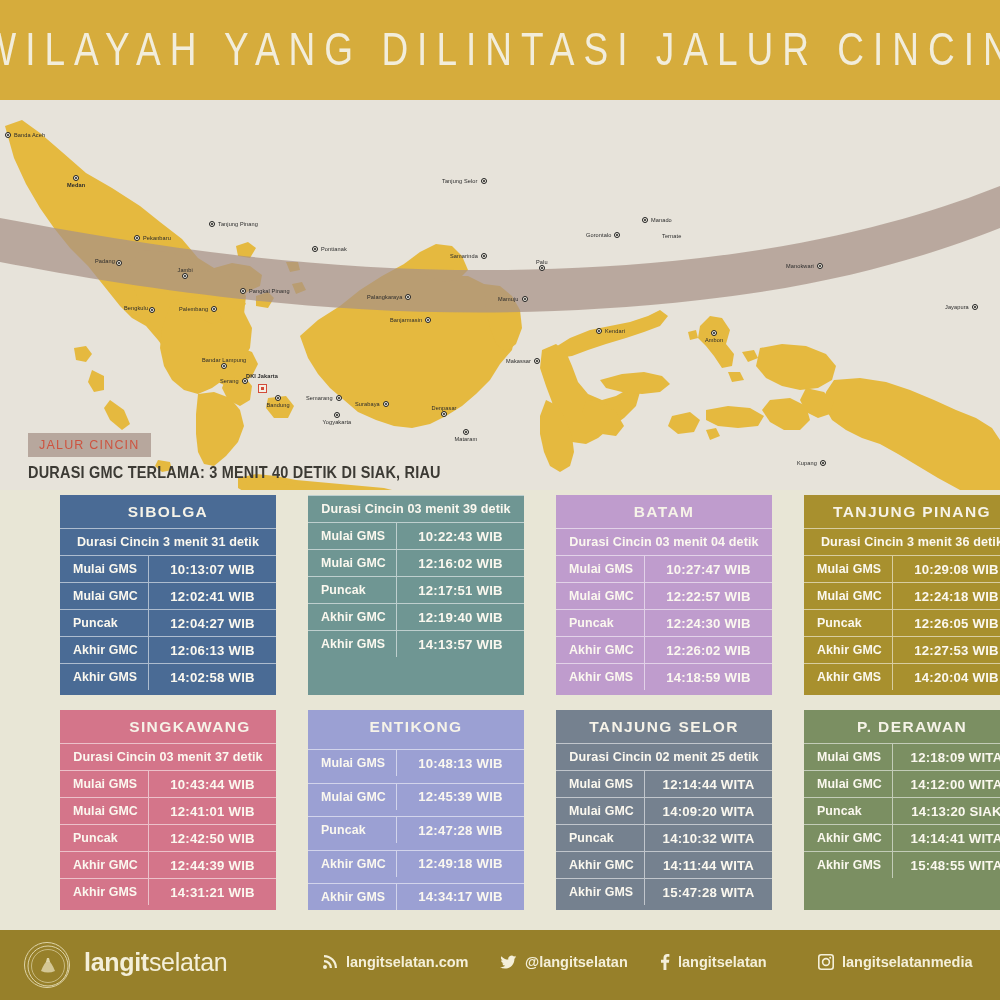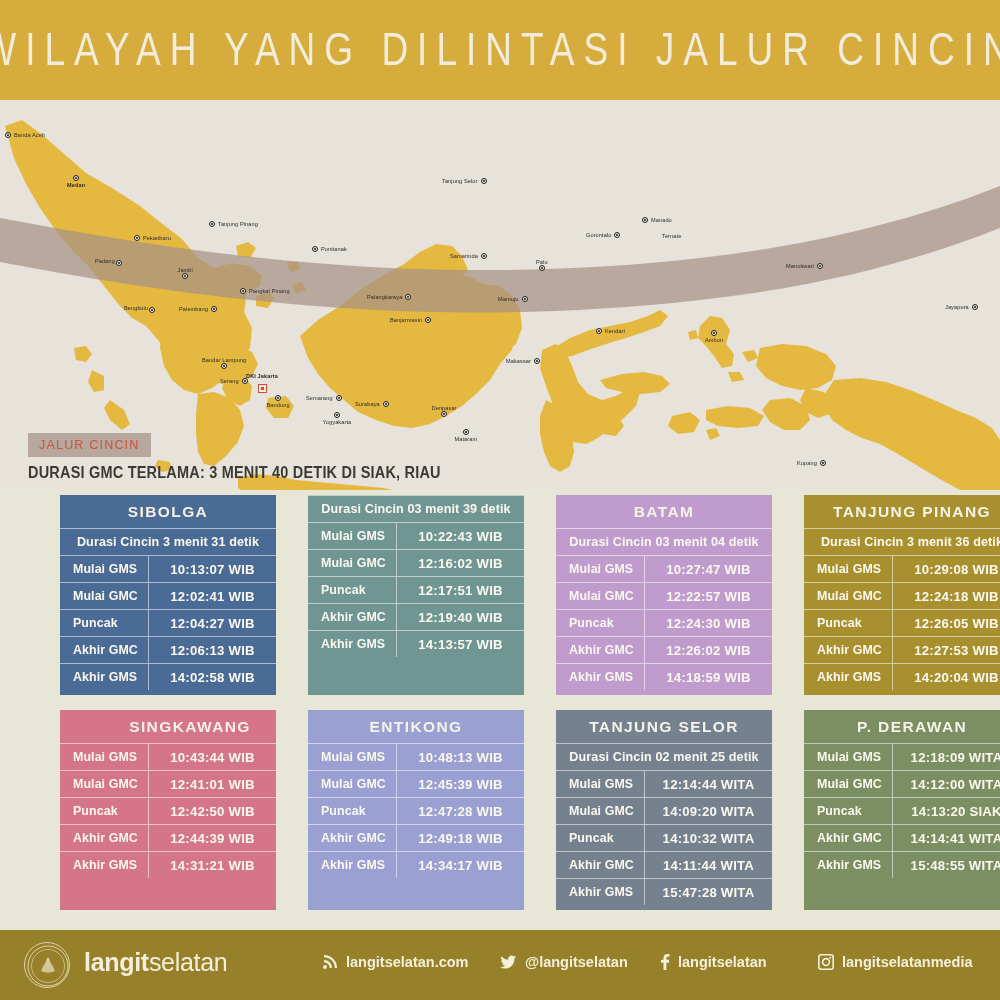--- a/index.html
+++ b/index.html
@@ -425,20 +425,21 @@
           <div class="rk">Akhir GMC</div>
           <div class="rv">12:27:53 WIB</div>
         </div>
         <div class="card-row">
           <div class="rk">Akhir GMS</div>
           <div class="rv">14:20:04 WIB</div>
         </div>
       </div>
       <div class="card" style="background: rgb(212, 117, 138);">
         <div class="card-title" style="background: rgb(212, 117, 138); padding-left: 44px;">SINGKAWANG</div>
+        <div class="card-sub">Durasi Cincin 03 menit 37 detik</div>
         <div class="card-row">
           <div class="rk">Mulai GMS</div>
           <div class="rv">10:43:44 WIB</div>
         </div>
         <div class="card-row">
           <div class="rk">Mulai GMC</div>
           <div class="rv">12:41:01 WIB</div>
         </div>
         <div class="card-row">
           <div class="rk">Puncak</div>
@@ -446,21 +447,21 @@
         </div>
         <div class="card-row">
           <div class="rk">Akhir GMC</div>
           <div class="rv">12:44:39 WIB</div>
         </div>
         <div class="card-row">
           <div class="rk">Akhir GMS</div>
           <div class="rv">14:31:21 WIB</div>
         </div>
       </div>
-      <div class="card" style="background: rgb(155, 160, 211);">
+      <div class="card" style="background: rgb(155, 160, 211); justify-content: space-between;">
         <div class="card-title" style="background: rgb(155, 160, 211);">ENTIKONG</div>
         <div class="card-row">
           <div class="rk">Mulai GMS</div>
           <div class="rv">10:48:13 WIB</div>
         </div>
         <div class="card-row">
           <div class="rk">Mulai GMC</div>
           <div class="rv">12:45:39 WIB</div>
         </div>
         <div class="card-row">

